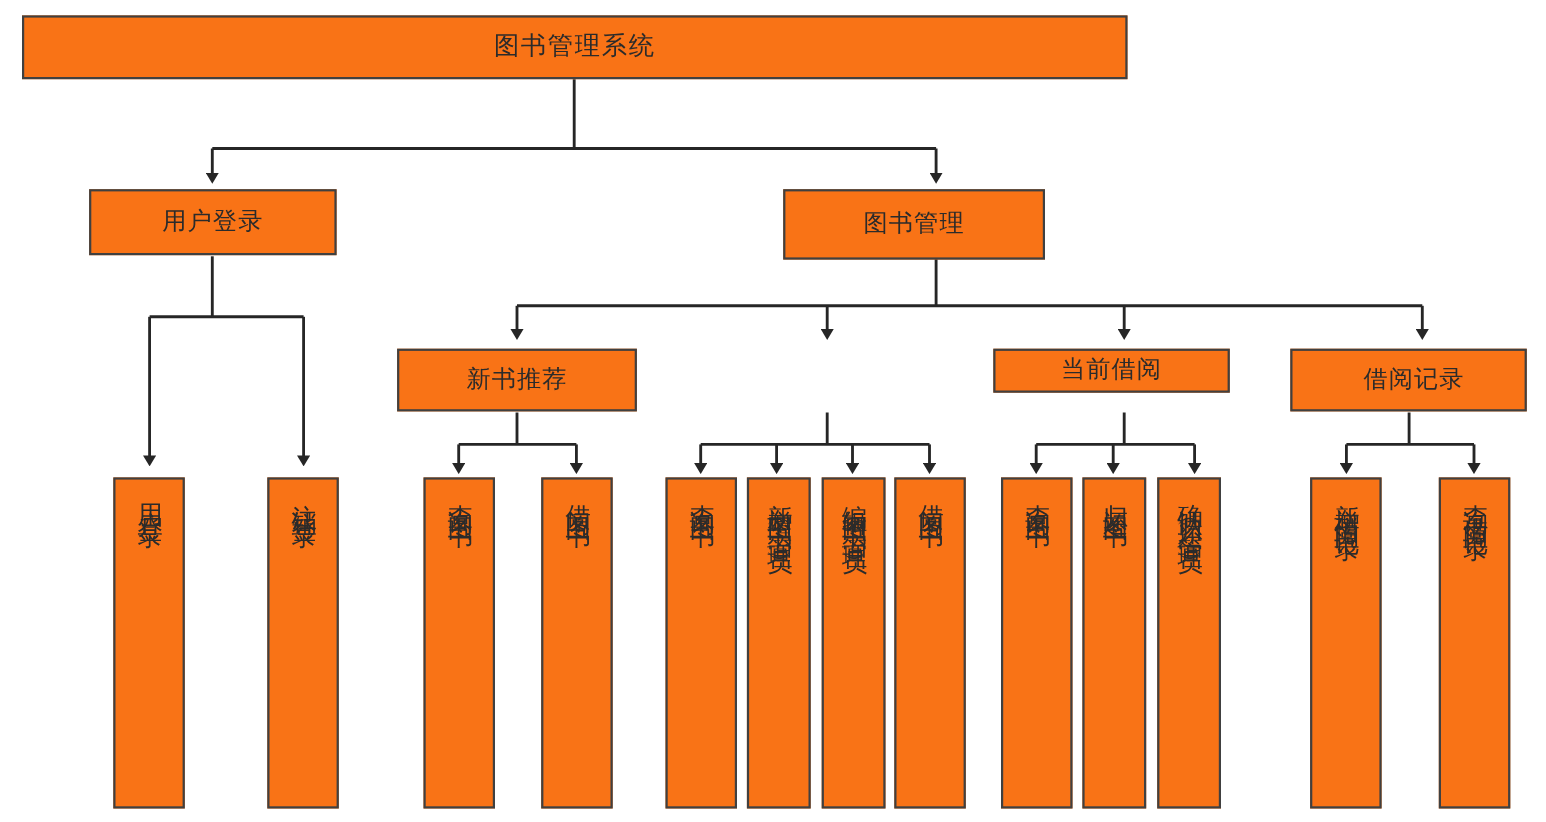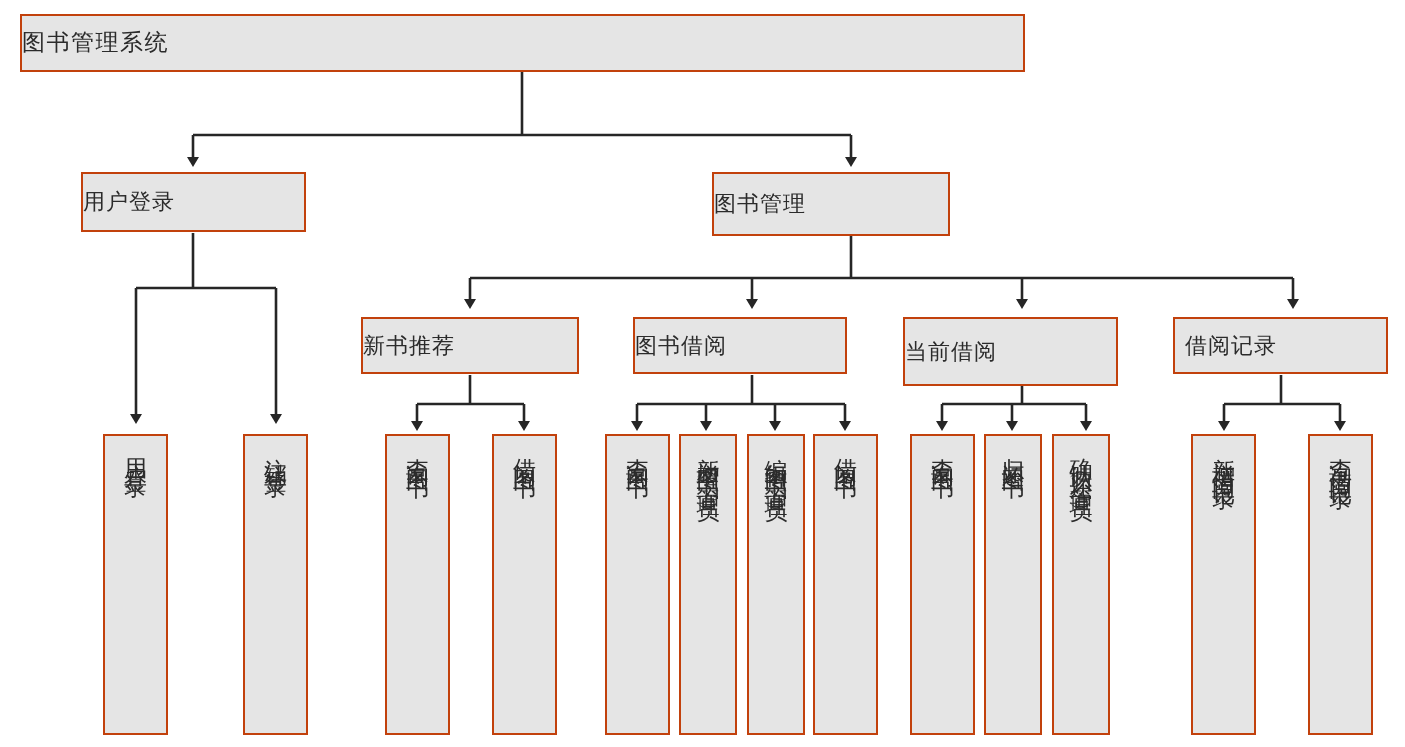--- a/index.html
+++ b/index.html
@@ -8,25 +8,25 @@
     background:#ffffff;
     font-family:"DejaVu Sans","Liberation Sans",sans-serif;
     overflow:hidden;
   }
   #stage{position:relative;width:1405px;height:747px;}
   #svg-layer{position:absolute;left:0;top:0;width:1405px;height:747px;}
 
   .node{
     position:absolute;
     box-sizing:border-box;
-    border:2px solid #c2410c;
-    background:#e5e5e5;
+    border:2px solid #404040;
+    background:#f97316;
     display:flex;
     align-items:center;
-    justify-content:flex-start;
+    justify-content:center;
     color:#2b2b2b;
   }
   .node .lbl{
     display:block;
     text-align:center;
     line-height:1.18;
     color:#2b2b2b;
     white-space:pre;
   }
   .node.horiz .lbl{
@@ -121,25 +121,22 @@
   </div>
 
   <div class="node horiz" style="left:712px;top:172px;width:238px;height:64px;">
     <span class="lbl">图书管理</span>
   </div>
 
   <div class="node horiz" style="left:361px;top:317px;width:218px;height:57px;">
     <span class="lbl">新书推荐</span>
   </div>
 
-  <div class="node horiz" style="left:633px;top:317px;width:214px;height:57px;">
-    <span class="lbl">图书借阅</span>
-  </div>
 
-  <div class="node horiz" style="left:903px;top:317px;width:215px;height:69px;">
+  <div class="node horiz" style="left:903px;top:317px;width:215px;height:40px;">
     <span class="lbl">当前借阅</span>
   </div>
 
   <div class="node horiz" style="left:1173px;top:317px;width:215px;height:57px;padding-left:10px;">
     <span class="lbl">借阅记录</span>
   </div>
 
   <div class="node vert" style="left:103px;top:434px;width:65px;height:301px;">
     <span class="lbl">用户登录</span>
   </div>

